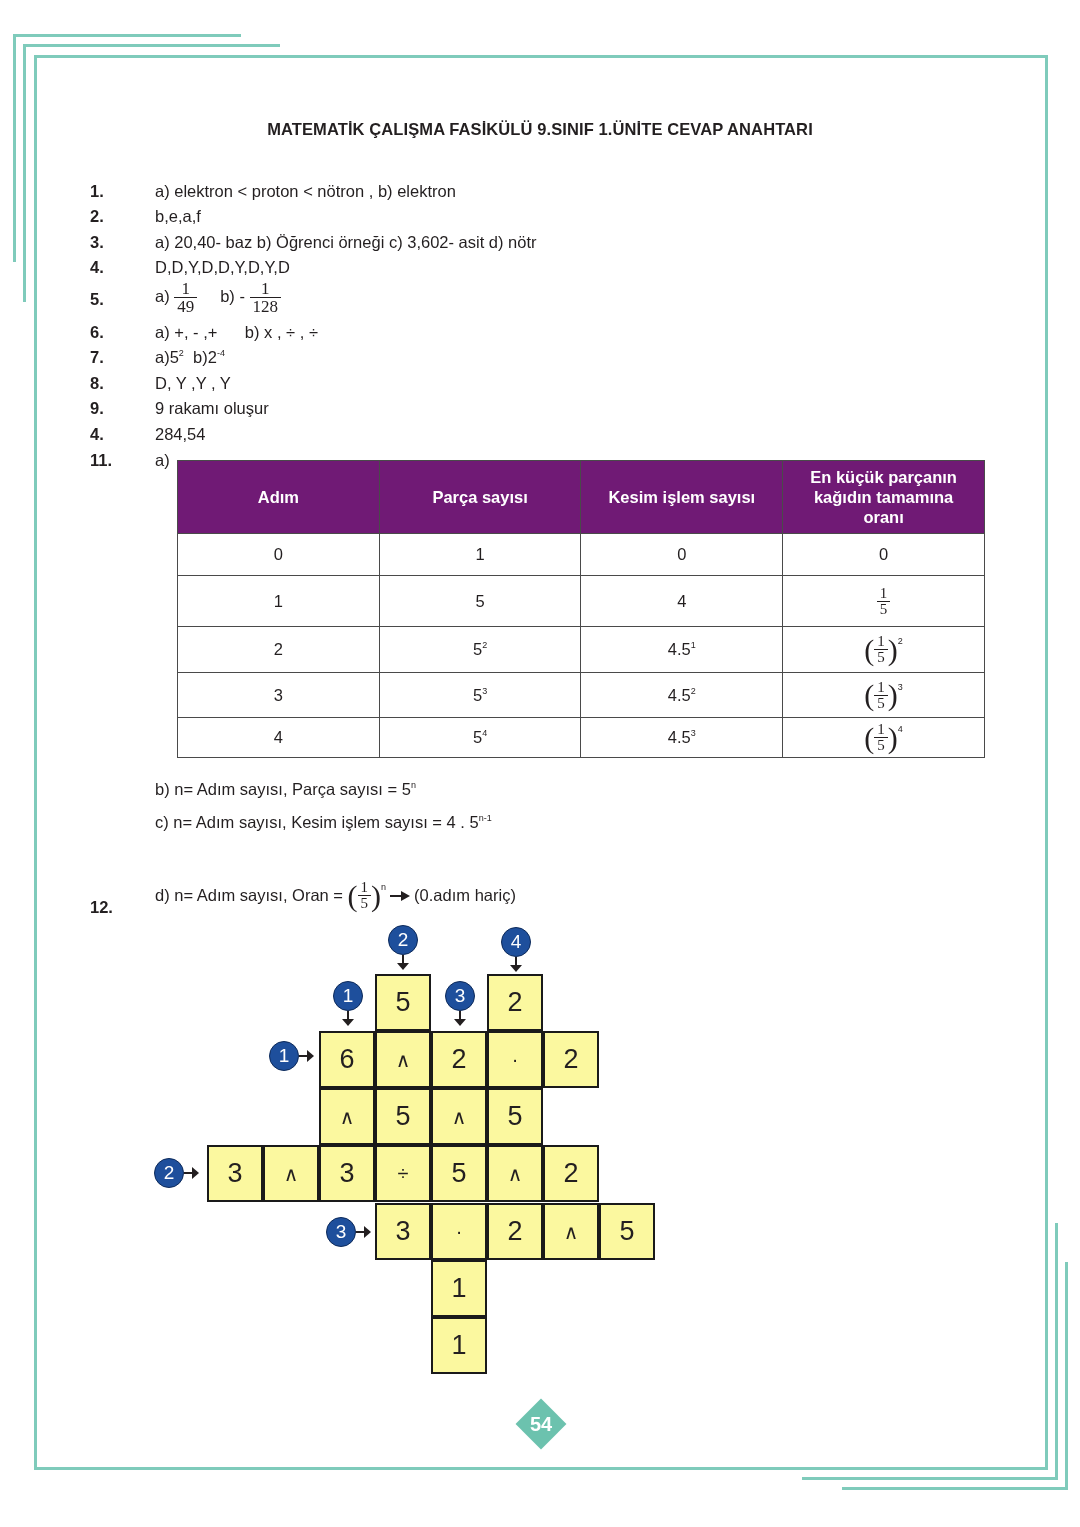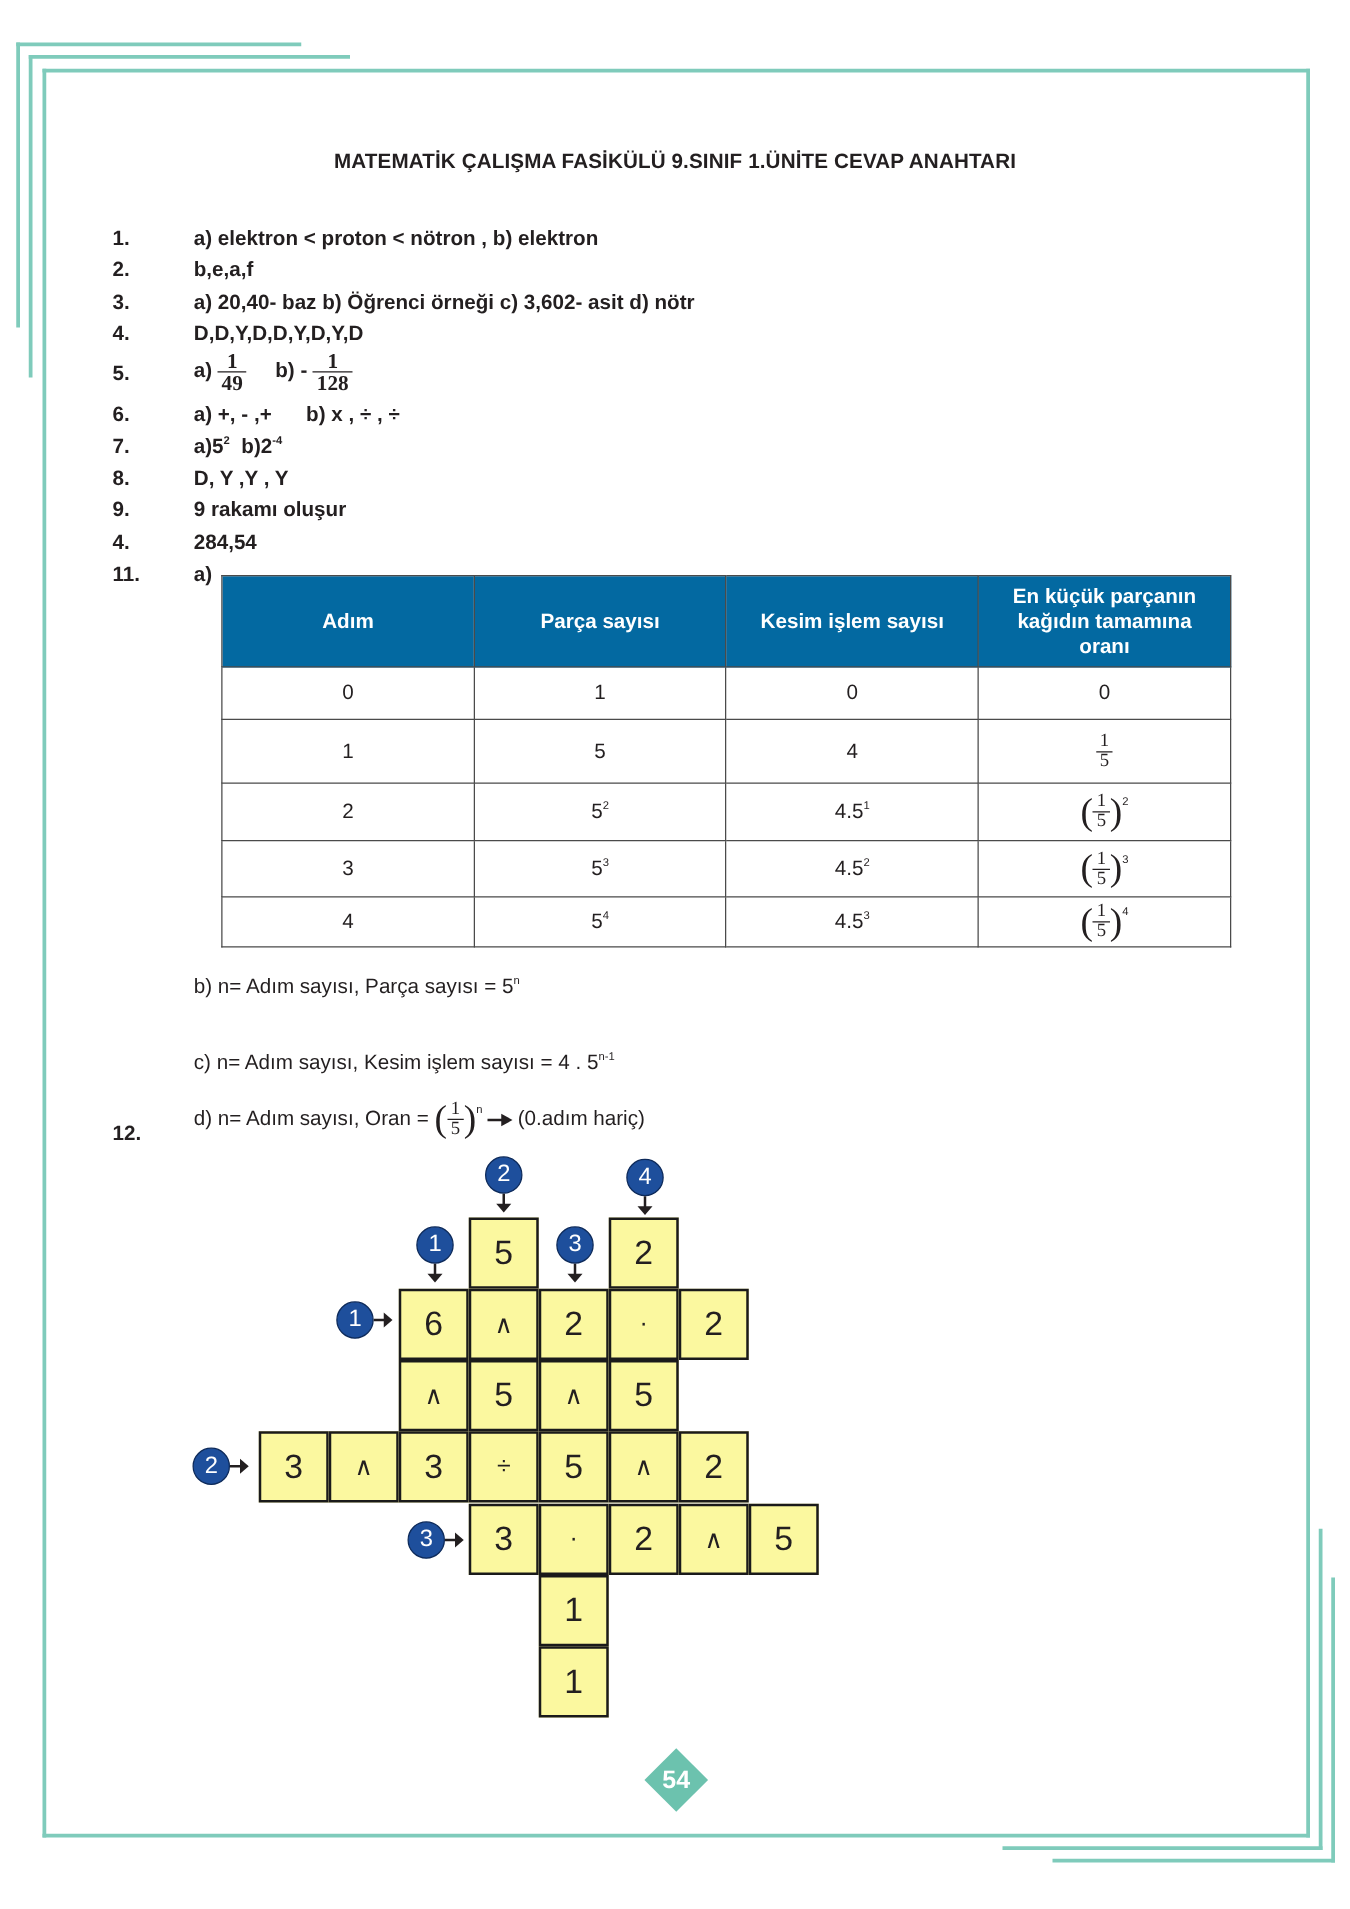--- a/index.html
+++ b/index.html
@@ -3,34 +3,34 @@
 <meta charset="utf-8">
 <style>
   html, body { margin: 0; padding: 0; background: #ffffff; }
   body { width: 1080px; height: 1527px; position: relative; overflow: hidden;
          font-family: "Liberation Sans", sans-serif; color: #231f20; }
   .bline { position: absolute; background: #7fcbbb; }
   .title { position: absolute; left: 0; width: 1080px; top: 120px; text-align: center;
            font-weight: bold; font-size: 16.5px; letter-spacing: 0.1px; }
   .q { position: absolute; left: 90px; font-size: 16.5px; line-height: 20px; }
   .q .num { position: absolute; left: 0; width: 50px; font-weight: bold; }
-  .q .ans { position: absolute; left: 65px; white-space: nowrap; font-weight: bold; }
+  .q .ans { position: absolute; left: 65px; white-space: nowrap; }
   sup.s { font-size: 9px; vertical-align: 7px; line-height: 0; }
   .frac { display: inline-block; vertical-align: middle; text-align: center;
           font-family: "Liberation Serif", serif; font-size: 17px; line-height: 17px; }
   .frac .n { display: block; padding: 0 3px; border-bottom: 1px solid #231f20; }
   .frac .d { display: block; padding: 0 3px; text-align: center; }
   .pfrac { display: inline-flex; align-items: center; font-family: "Liberation Serif", serif; }
   .pfrac .par { font-size: 30px; font-weight: 300; line-height: 30px; }
   .pfrac .frac { font-size: 15px; line-height: 15px; }
   .pfrac .frac .n { border-bottom: 1px solid #231f20; padding: 0 1px; }
   .pfrac .exp { font-size: 9px; align-self: flex-start; margin-top: 2px; font-family: "Liberation Sans", sans-serif; }
 
   table.t11 { position: absolute; left: 177px; top: 460px; width: 808px; border-collapse: collapse; }
-  table.t11 th { background: #0369a1; color: #fff; font-weight: bold; font-size: 16.5px;
+  table.t11 th { background: #701a75; color: #fff; font-weight: bold; font-size: 16.5px;
                  border: 1.5px solid #4a4a4a; height: 72px; line-height: 20px; padding: 0 10px; }
   table.t11 td { border: 1.5px solid #4a4a4a; text-align: center; font-size: 16.5px; }
   table.t11 col { width: 202px; }
 
   .sub { position: absolute; left: 155px; font-size: 16.5px; white-space: nowrap; }
   .arrow-r { display: inline-block; width: 20px; height: 10px; position: relative; vertical-align: middle; margin: 0 4px; }
   .arrow-r::before { content: ""; position: absolute; left: 0; top: 4px; width: 12px; height: 2px; background: #231f20; }
   .arrow-r::after { content: ""; position: absolute; left: 11px; top: 0; border-left: 9px solid #231f20;
                     border-top: 5px solid transparent; border-bottom: 5px solid transparent; }
 
@@ -206,21 +206,21 @@
             </span>
             <span class="par">)</span>
             <span class="exp">4</span>
           </span>
       </td>
     </tr>
   </tbody>
 </table>
 
 <div class="sub" style="top:780px;"><span>b) n= Adım sayısı, Parça sayısı = 5</span><sup class="s">n</sup></div>
-<div class="sub" style="top:813px;margin-top:28px;"><span>c) n= Adım sayısı, Kesim işlem sayısı = 4 . 5</span><sup class="s">n-1</sup></div>
+<div class="sub" style="top:813px;"><span>c) n= Adım sayısı, Kesim işlem sayısı = 4 . 5</span><sup class="s">n-1</sup></div>
 <div class="sub" style="top:880px;display:flex;align-items:center;">
   <span style="white-space:pre;">d) n= Adım sayısı, Oran = </span>
   <span class="pfrac">
       <span class="par">(</span>
       <span class="frac">
         <span class="n">1</span>
         <span class="d">5</span>
       </span>
       <span class="par">)</span>
       <span class="exp">n</span>

